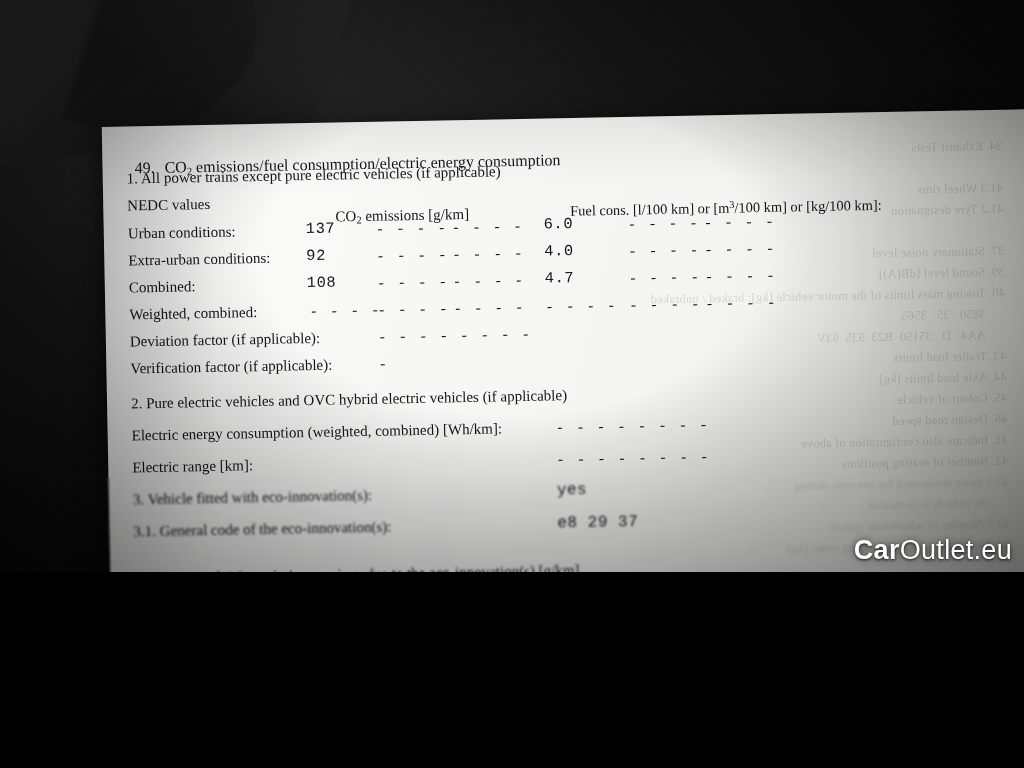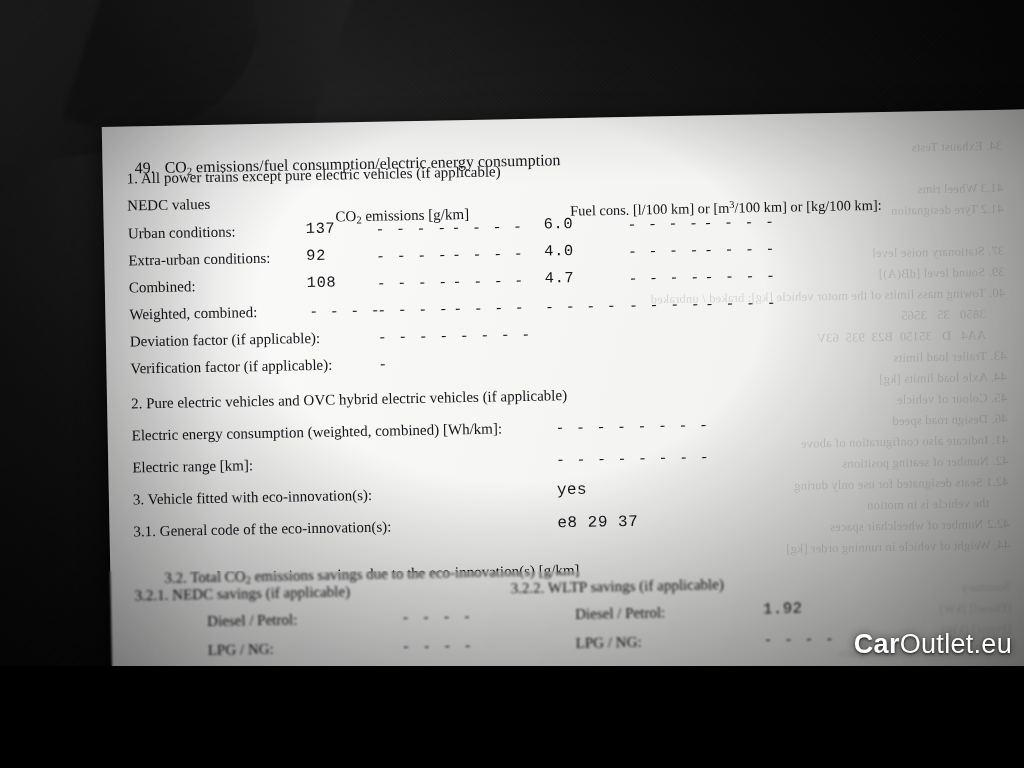--- a/index.html
+++ b/index.html
@@ -10,21 +10,21 @@
     width: 1024px;
     height: 768px;
     overflow: hidden;
     background: #000;
     font-family: "Liberation Serif", serif;
   }
 
   #scene {
     position: relative;
     width: 1024px;
-    height: 666px;
+    height: 572px;
     background: #be185d;
     overflow: hidden;
   }
 
   
   .bg-upholstery {
     position: absolute;
     inset: 0;
     background:
       radial-gradient(ellipse at 20% 8%, #2a2a2a 0%, #161616 35%, #0a0a0a 70%),

